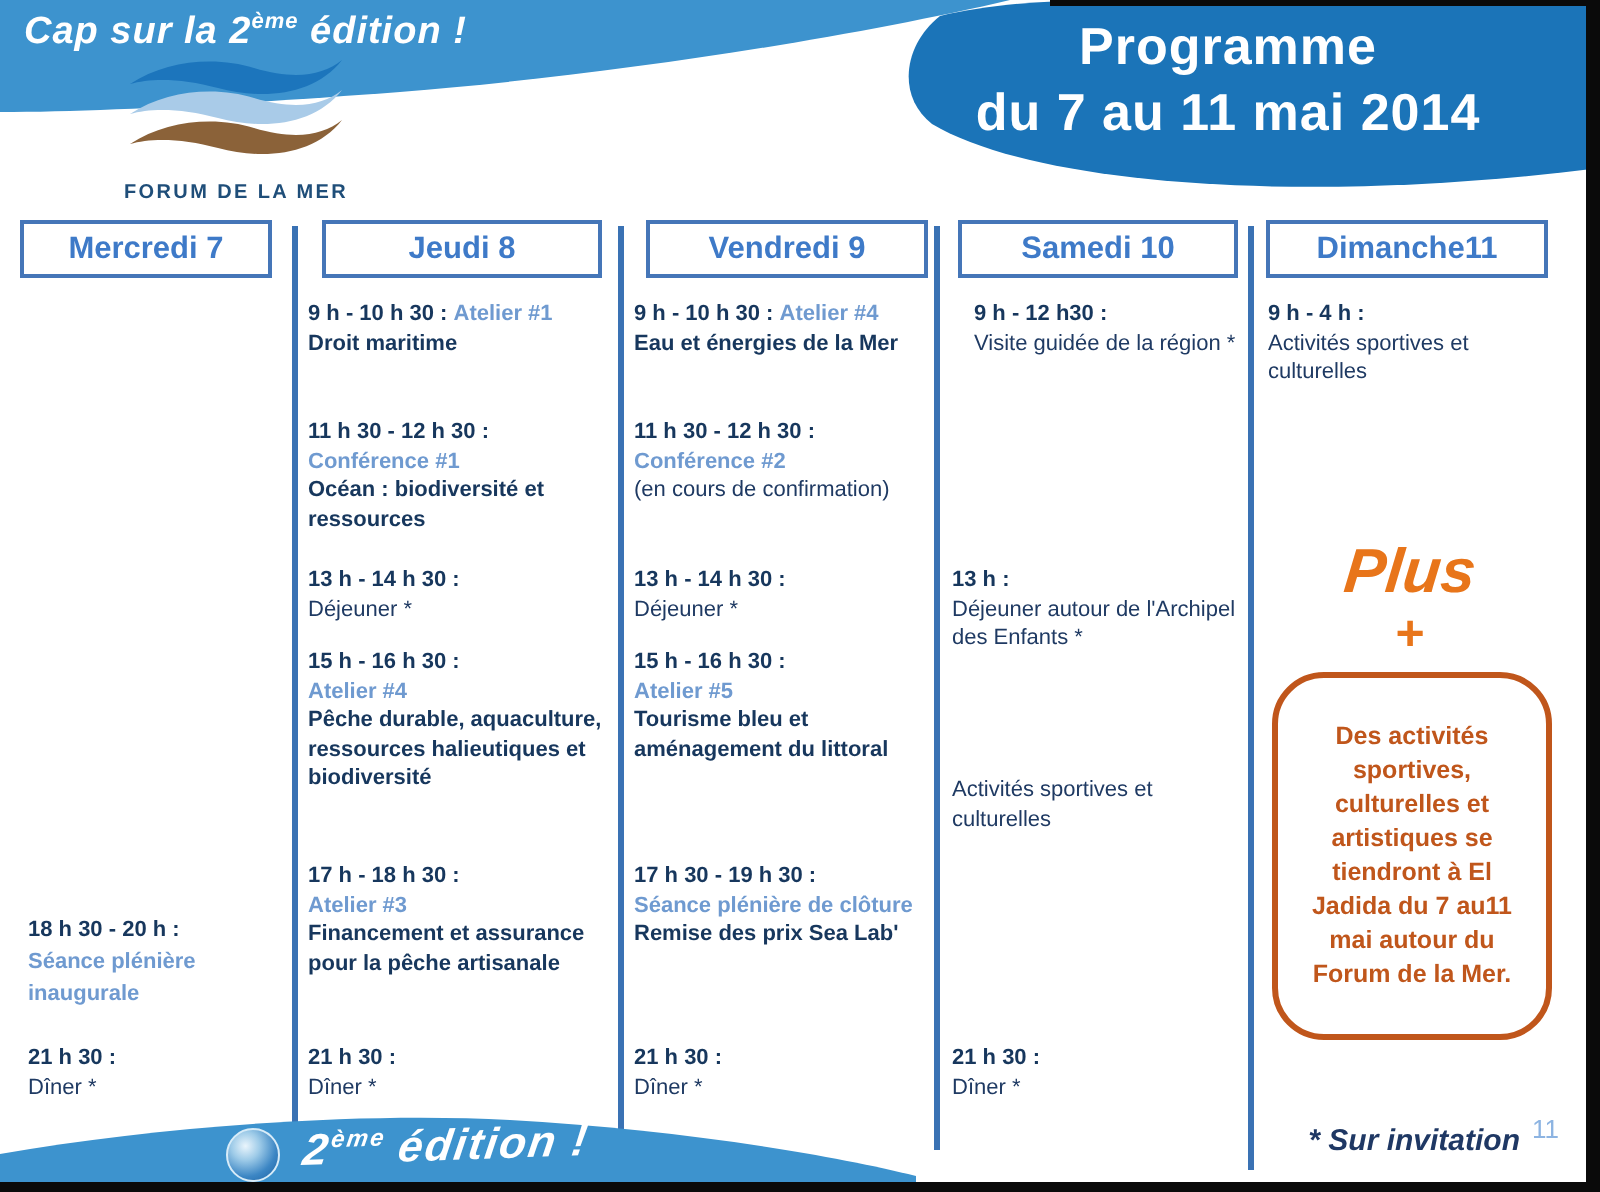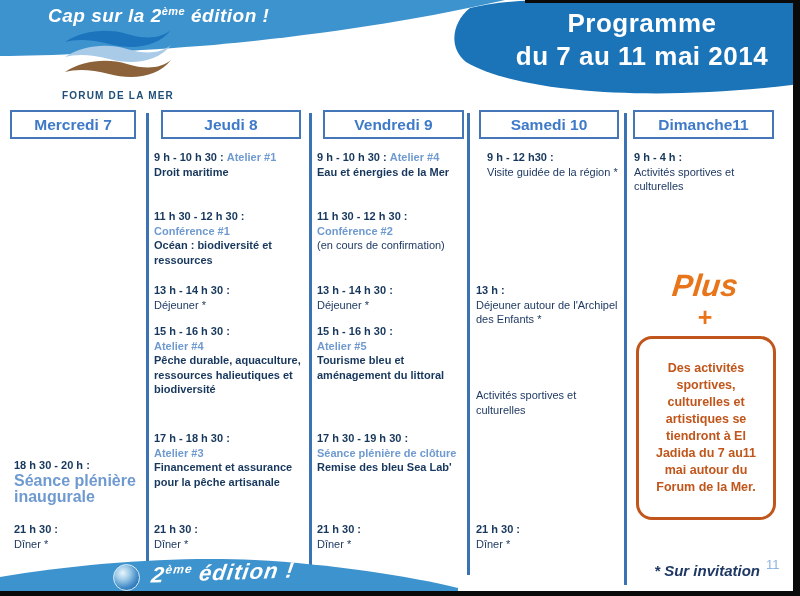--- a/index.html
+++ b/index.html
@@ -4,25 +4,25 @@
 <style>
   html,body{margin:0;padding:0;background:#222;}
   #slide{
     position:relative; width:800px; height:596px; background:#ffffff;
     overflow:hidden; font-family:"Liberation Sans", sans-serif;
   }
   
   #banner-svg{position:absolute;left:0;top:0;}
   .tagline{
     position:absolute; left:12px; top:5px; color:#ffffff;
-    font-size:19px; font-style:italic; font-weight:bold; letter-spacing:.5px;margin-left:36px;
+    font-size:19px; font-style:italic; font-weight:bold; letter-spacing:.5px;
   }
   .tagline sup{font-size:11px;}
   .main-title{
-    position:absolute; left:492px; top:7px; width:300px; text-align:center;
+    position:absolute; left:464px; top:7px; width:300px; text-align:center;
     color:#ffffff; font-size:26px; font-weight:bold; line-height:33px; letter-spacing:.5px;
   }
   
   .logo{position:absolute; left:58px; top:26px; width:120px; text-align:center;}
   .logo-text{
     margin-top:2px; font-size:10px; font-weight:bold; color:#1F4E79; letter-spacing:1.2px;
   }
   
   .day-box{
     position:absolute; top:110px; height:25px; background:#fff;
@@ -42,21 +42,21 @@
     position:absolute; left:630px; top:268px; width:150px; text-align:center;
     color:#E8751A; font-size:31px; font-weight:bold; font-style:italic;
     transform:skewX(-6deg);
   }
   .plus-sign{
     position:absolute; left:630px; top:306px; width:150px; text-align:center;
     color:#E8751A; font-size:25px; font-weight:bold; line-height:22px;
   }
   .bubble{
     position:absolute; left:636px; top:336px; width:140px; height:184px;
-    border:3px solid #C0561B; border-radius:16px; background:#fff;
+    border:3px solid #C0561B; border-radius:26px; background:#fff;
     box-sizing:border-box; display:flex; align-items:center; justify-content:center;
   }
   .bubble-text{
     width:118px; text-align:center; color:#C0561B; font-weight:bold;
     font-size:12.5px; line-height:17px;
   }
   
   #wave-svg{position:absolute; left:0; bottom:5px;}
   .globe{
     position:absolute; left:113px; top:564px; width:25px; height:25px; border-radius:50%;
@@ -116,21 +116,21 @@
   <div class="day-box" style="left:479px;width:136px">Samedi 10</div>
   <div class="day-box" style="left:633px;width:137px">Dimanche11</div>
 
   <div class="vline" style="left:146px;height:449px"></div>
   <div class="vline" style="left:309px;height:457px"></div>
   <div class="vline" style="left:467px;height:462px"></div>
   <div class="vline" style="left:624px;height:472px"></div>
 
   <div class="event" style="left:14px;top:458px;width:130px">
     <div class="time">18 h 30 - 20 h :</div>
-    <div class="session" style="font-size:16px;line-height:16px">Séance plénière inaugurale</div>
+    <div class="session" style="font-size:11px;line-height:16px">Séance plénière inaugurale</div>
   </div>
   <div class="event" style="left:14px;top:522px;width:130px">
     <div class="time">21 h 30 :</div>
     <div class="note">Dîner *</div>
   </div>
 
   <div class="event" style="left:154px;top:150px;width:156px">
     <span class="time">9 h - 10 h 30 :</span>
     <span class="session">Atelier #1</span>
     <div class="title">Droit maritime</div>
@@ -174,21 +174,21 @@
     <div class="note">Déjeuner *</div>
   </div>
   <div class="event" style="left:317px;top:324px;width:150px">
     <div class="time">15 h - 16 h 30 :</div>
     <div class="session">Atelier #5</div>
     <div class="title">Tourisme bleu et aménagement du littoral</div>
   </div>
   <div class="event" style="left:317px;top:431px;width:150px">
     <div class="time">17 h 30 - 19 h 30 :</div>
     <div class="session">Séance plénière de clôture</div>
-    <div class="title">Remise des bleu Sea Lab'</div>
+    <div class="title">Remise des prix Sea Lab'</div>
   </div>
   <div class="event" style="left:317px;top:522px;width:150px">
     <div class="time">21 h 30 :</div>
     <div class="note">Dîner *</div>
   </div>
 
   <div class="event" style="left:487px;top:150px;width:145px">
     <div class="time">9 h - 12 h30 :</div>
     <div class="note">Visite guidée de la région *</div>
   </div>

